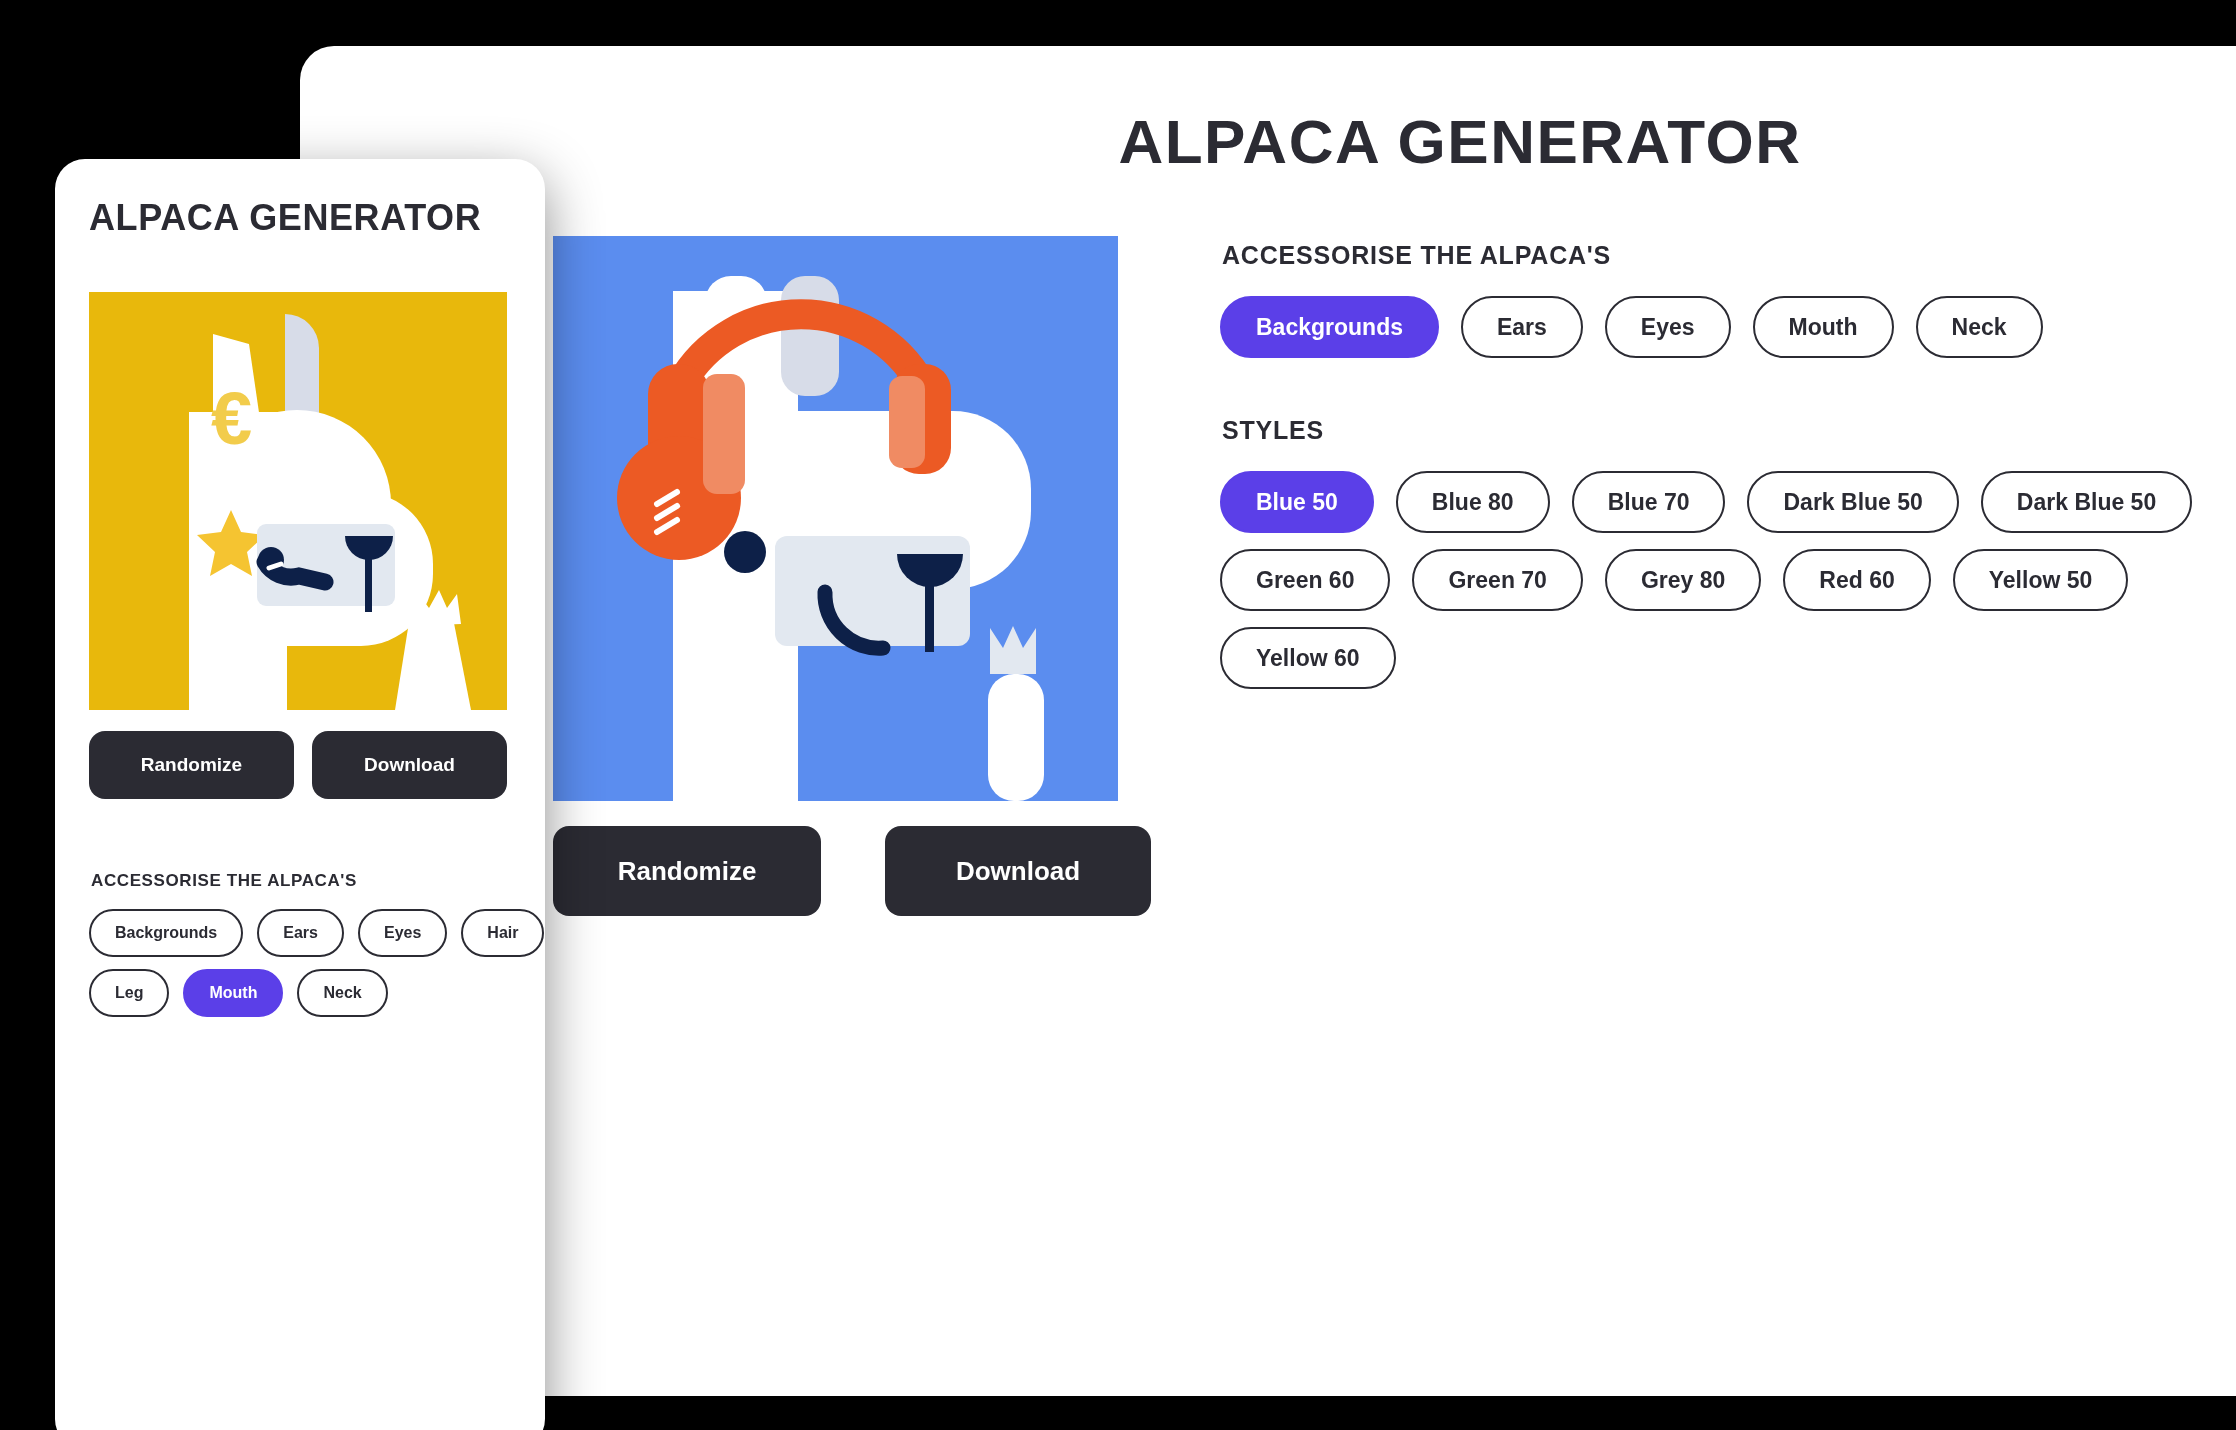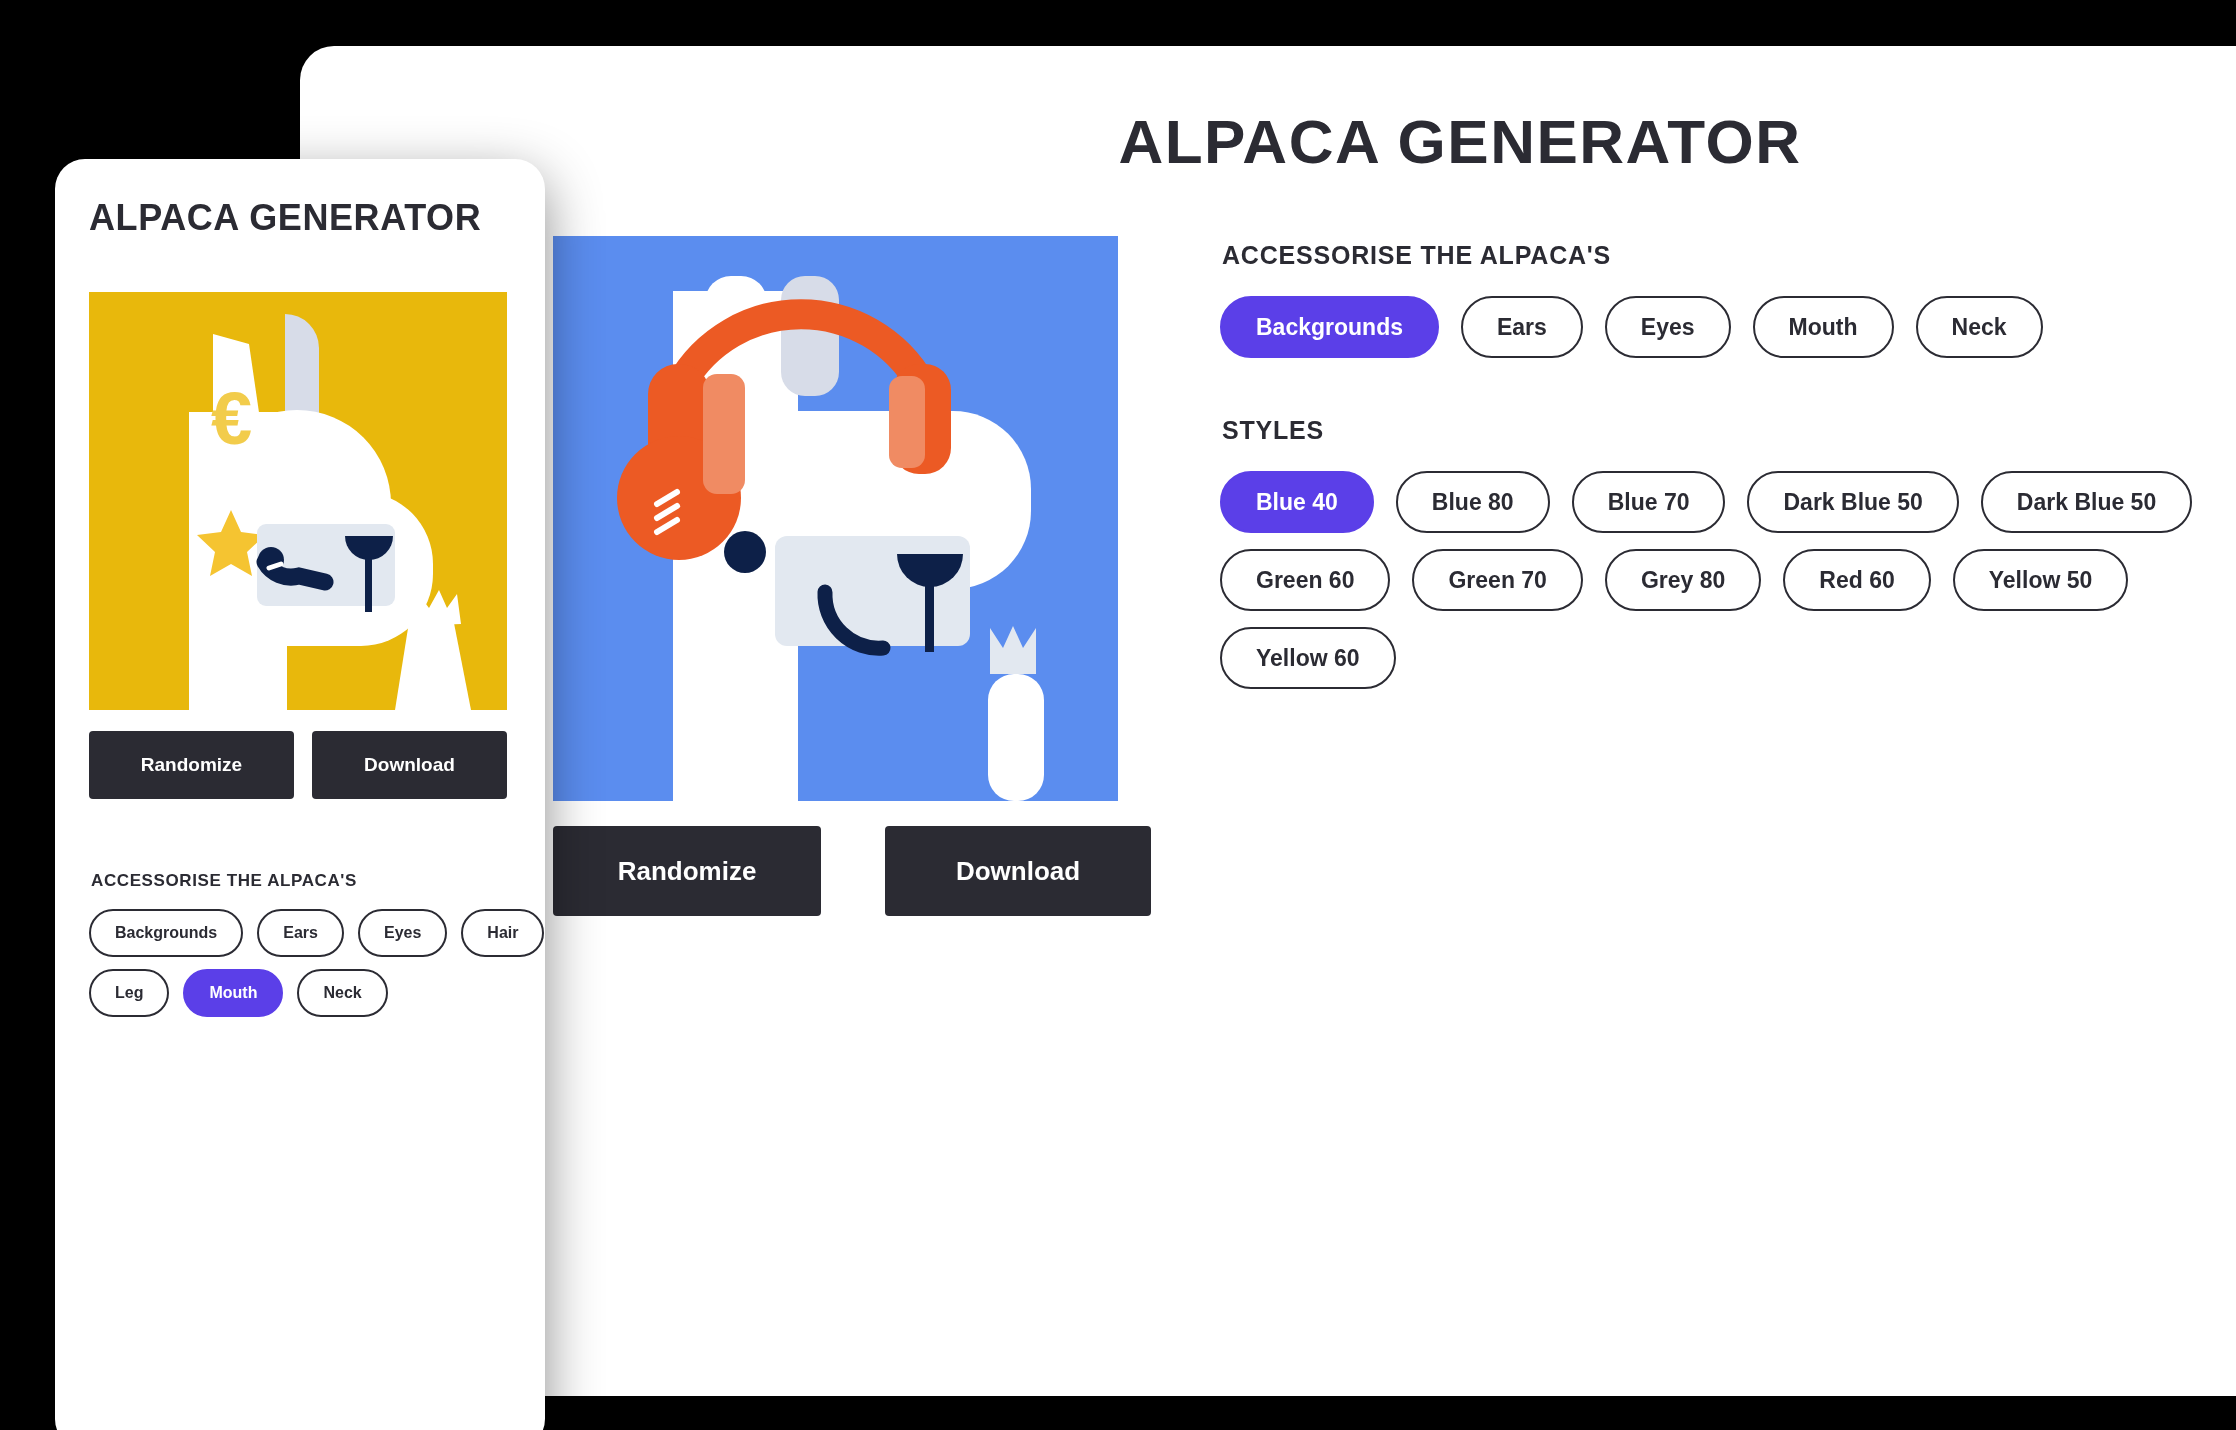--- a/index.html
+++ b/index.html
@@ -24,21 +24,21 @@
     font-size:62px;font-weight:bold;letter-spacing:1.5px;
     color:#2B2B33;
   }
   
   .dk-canvas{
     position:absolute;left:253px;top:190px;width:565px;height:565px;
     background:#5B8DEF;overflow:hidden;
   }
   .dk-btnrow{position:absolute;left:253px;top:780px;width:565px;height:90px;}
   .btn-dark{
-    position:absolute;top:0;height:90px;background:#2B2B33;border-radius:4px;
+    position:absolute;top:0;height:90px;background:#2B2B33;border-radius:16px;
     color:#fff;font-size:26px;font-weight:bold;
     display:flex;align-items:center;justify-content:center;
     border:none;cursor:pointer;font-family:"Liberation Sans", sans-serif;
   }
   .dk-rand{left:0;width:268px;}
   .dk-down{left:332px;width:266px;}
 
   
   .dk-panel{position:absolute;left:920px;top:195px;width:1040px;}
   .sec-head{
@@ -148,21 +148,21 @@
         <div class="chip">Ears</div>
         <div class="chip">Eyes</div>
         <div class="chip">Mouth</div>
         <div class="chip">Neck</div>
       </div>
 
       <div class="gap"></div>
 
       <div class="sec-head">STYLES</div>
       <div class="chips">
-        <div class="chip sel">Blue 40</div>
+        <div class="chip sel">Blue 50</div>
         <div class="chip">Blue 80</div>
         <div class="chip">Blue 70</div>
         <div class="chip">Dark Blue 50</div>
         <div class="chip">Dark Blue 50</div>
         <div class="chip">Green 60</div>
         <div class="chip">Green 70</div>
         <div class="chip">Grey 80</div>
         <div class="chip">Red 60</div>
         <div class="chip">Yellow 50</div>
         <div class="chip">Yellow 60</div>

